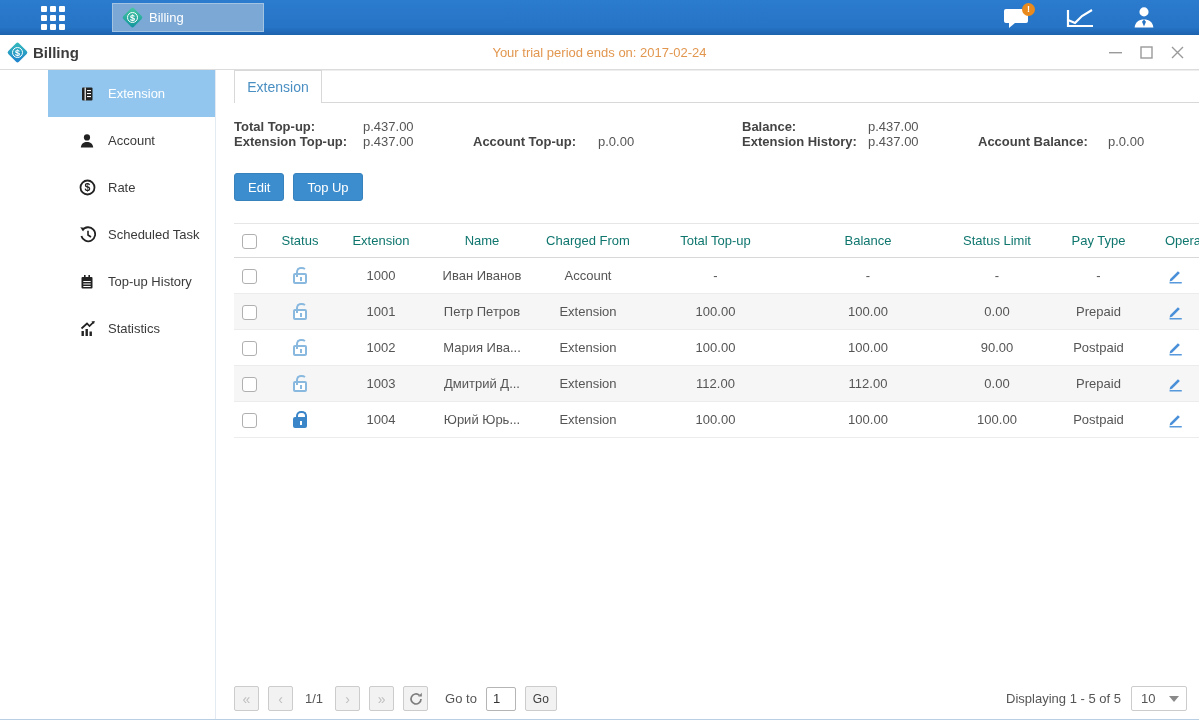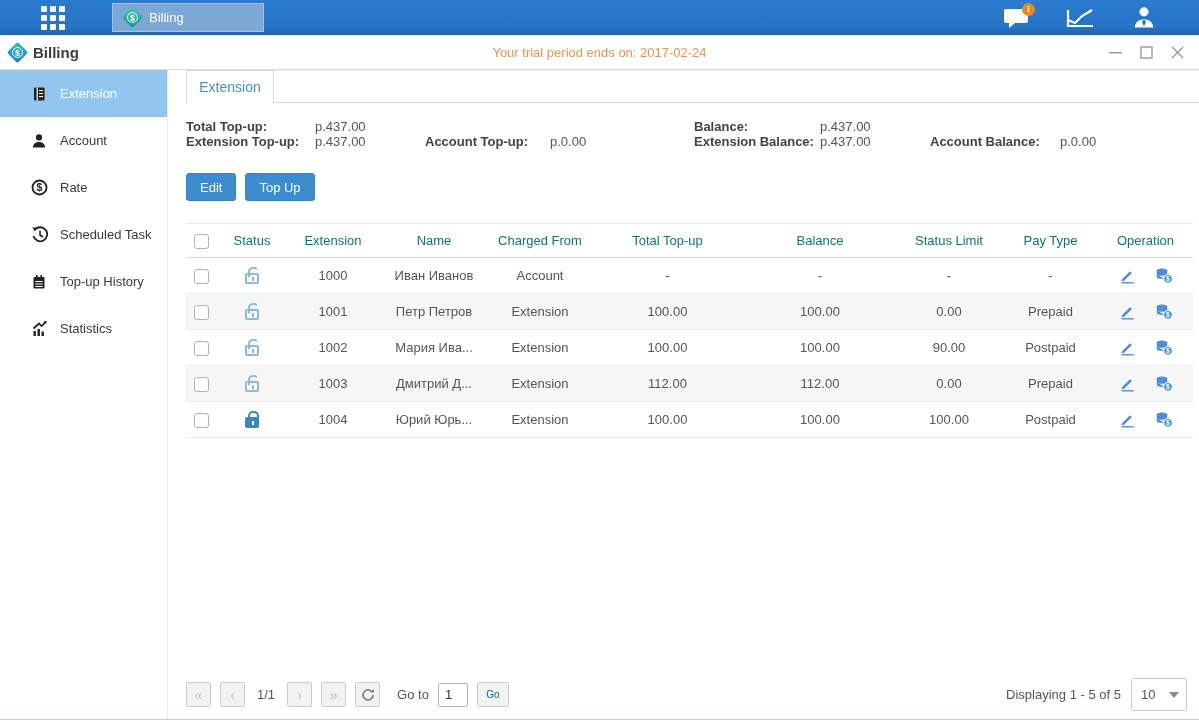--- a/index.html
+++ b/index.html
@@ -22,21 +22,21 @@
   
   .titlebar { height:35px; flex:0 0 35px; background:#fff; border-bottom:1px solid #dcdcdc; display:flex; align-items:center; position:relative; }
   .title-left { display:flex; align-items:center; gap:8px; margin-left:10px; }
   .title-left .diamond { background:linear-gradient(135deg,#35bdbb,#1b7fce); }
   .win-title { font-size:15px; font-weight:bold; color:#3c3c3c; }
   .trial { position:absolute; left:0; right:0; text-align:center; color:#e2974f; font-size:13px; pointer-events:none; }
   .win-controls { position:absolute; right:14px; display:flex; gap:15px; align-items:center; }
   .win-btn { width:16px; height:16px; display:flex; align-items:center; justify-content:center; cursor:pointer; }
 
   
-  .body { flex:1; display:flex; min-height:0; }
+  .body { flex:1; display:flex; min-height:0;margin-left:48px; }
   .sidebar { width:168px; flex:0 0 168px; background:#fff; border-right:1px solid #e3eaf1; }
   .side-item { height:47px; display:flex; align-items:center; gap:12px; padding-left:30px; cursor:pointer; }
   .side-item .s-label { font-size:13px; color:#3a3a3a; }
   .side-item.active { background:#92c6ee; }
   .side-item.active .s-label { color:#fff; }
   .s-icon { width:18px; height:18px; flex:0 0 18px; display:flex; align-items:center; justify-content:center; }
 
   .content { flex:1; position:relative; background:#fff; min-width:0; }
 
   
@@ -72,23 +72,23 @@
   .op-cell { display:flex; justify-content:center; gap:18px; align-items:center; height:35px; }
   .op-btn { width:18px; height:17px; cursor:pointer; display:flex; align-items:center; justify-content:center; }
 
   
   .pager { position:absolute; bottom:8px; left:18px; right:12px; display:flex; justify-content:space-between; align-items:center; font-size:13px; color:#555; }
   .pager-left { display:flex; align-items:center; gap:9px; }
   .pg-btn { width:25px; height:25px; background:#f2f2f2; border:1px solid #ccc; border-radius:2px; display:flex; align-items:center; justify-content:center; color:#bfbfbf; font-size:14px; cursor:pointer; }
   .pg-label { margin:0 3px; color:#555;text-align:center; }
   .goto-label { margin-left:8px; }
   .goto-input { width:30px; height:24px; border:1px solid #b5b5b5; border-radius:2px; text-align:left; padding-left:6px; font-size:13px; font-family:inherit; color:#333; }
-  .go-btn { width:32px; height:25px; background:#f2f2f2; border:1px solid #ccc; border-radius:2px; font-size:10px; color:#0369a1; font-family:inherit; cursor:pointer; }
+  .go-btn { width:32px; height:25px; background:#f2f2f2; border:1px solid #ccc; border-radius:2px; font-size:12px; color:#404040; font-family:inherit; cursor:pointer; }
   .pager-right { display:flex; align-items:center; gap:10px; }
-  .size-select { width:56px; height:33px; border:1px solid #ccc; border-radius:2px; background:#fff; display:flex; align-items:center; justify-content:space-between; padding:0 7px 0 9px; cursor:pointer; }
+  .size-select { width:56px; height:25px; border:1px solid #ccc; border-radius:2px; background:#fff; display:flex; align-items:center; justify-content:space-between; padding:0 7px 0 9px; cursor:pointer; }
   .caret { width:0; height:0; border-left:5px solid transparent; border-right:5px solid transparent; border-top:6px solid #8a8a8a; }
 </style>
 </head>
 <body>
 
 <div class="app">
 
   <div class="navbar">
     <div class="apps-grid">
       <span></span>
@@ -241,21 +241,21 @@
           <span></span>
         <span class="lbl">Balance:</span>
         <span>p.437.00</span>
         <span></span>
           <span></span>
 
         <span class="lbl">Extension Top-up:</span>
         <span>p.437.00</span>
         <span class="lbl">Account Top-up:</span>
         <span>p.0.00</span>
-        <span class="lbl">Extension Balance:</span>
+        <span class="lbl">Extension History:</span>
         <span>p.437.00</span>
         <span class="lbl">Account Balance:</span>
         <span>p.0.00</span>
       </div>
 
       <div class="actions">
         <button class="btn-blue">Edit</button>
         <button class="btn-blue">Top Up</button>
       </div>
 

